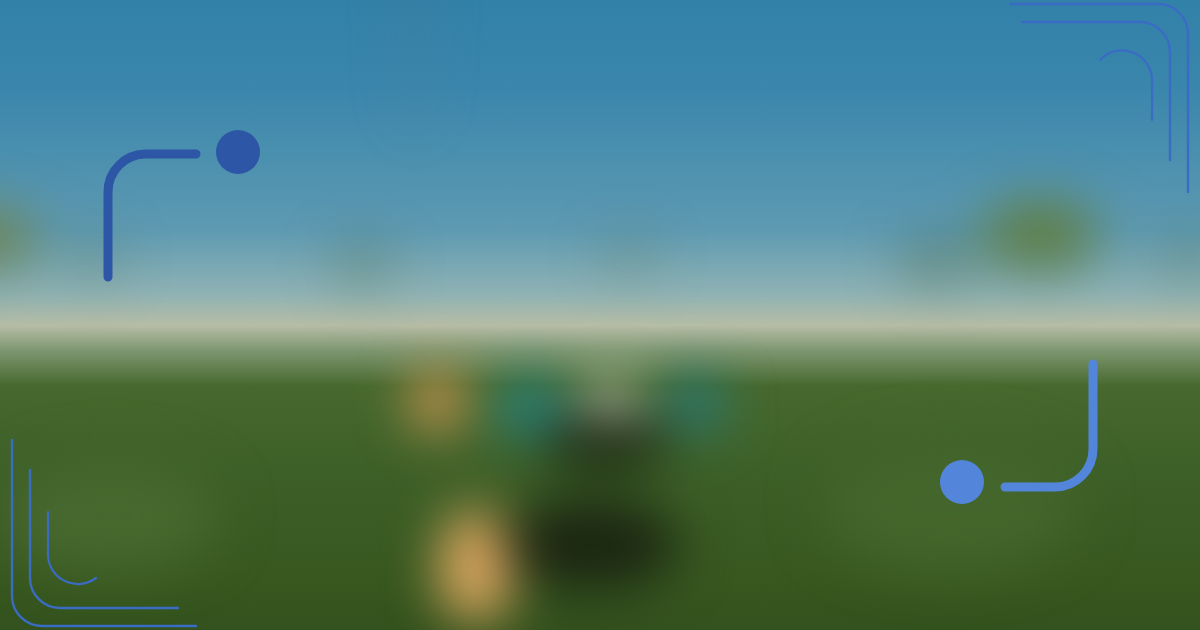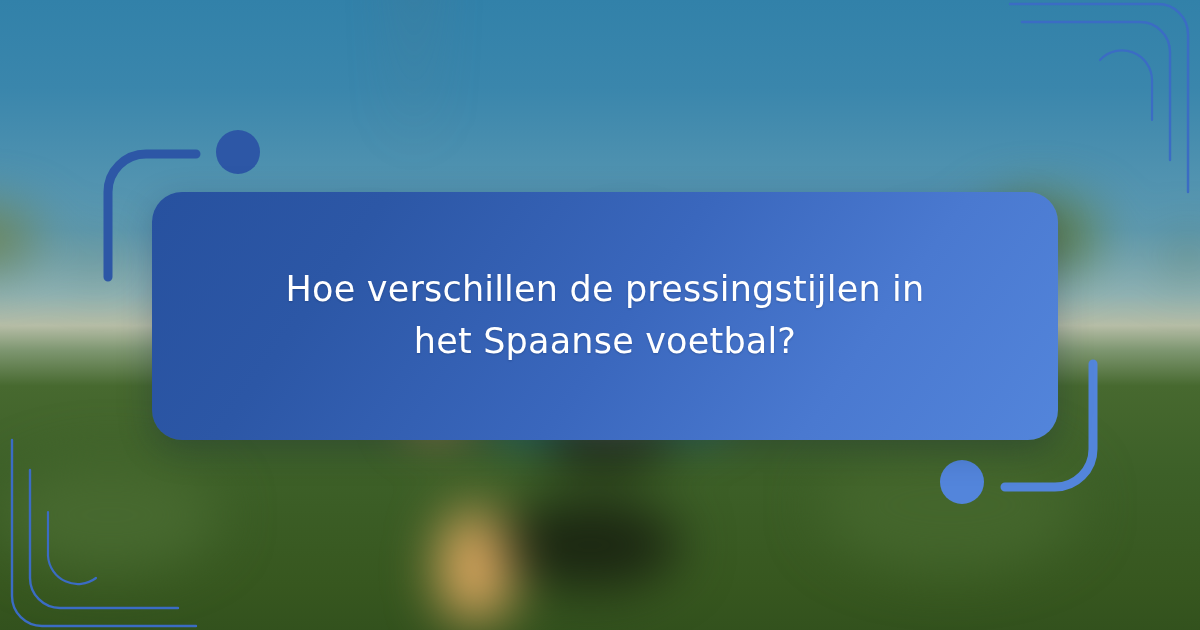--- a/index.html
+++ b/index.html
@@ -138,17 +138,14 @@
     <path d="M10 137 V52 A38 38 0 0 1 48 14 H98" stroke="#2d57a6" stroke-width="9" fill="none" stroke-linecap="round" stroke-linejoin="round"></path>
   </svg>
 
   <svg class="elbow" style="left:992px; top:356px;" width="115" height="145" viewBox="0 0 115 145" fill="none">
     <path d="M101 8 V93 A38 38 0 0 1 63 131 H13" stroke="#5385db" stroke-width="9" fill="none" stroke-linecap="round" stroke-linejoin="round"></path>
   </svg>
 
   <div class="dot dot-tl"></div>
   <div class="dot dot-br"></div>
 
-  <div class="card">
-    <div class="card-title">Hoe verschillen de pressingstijlen in het Spaanse voetbal?</div>
-  </div>
 
 </div>
 
 </body></html>

